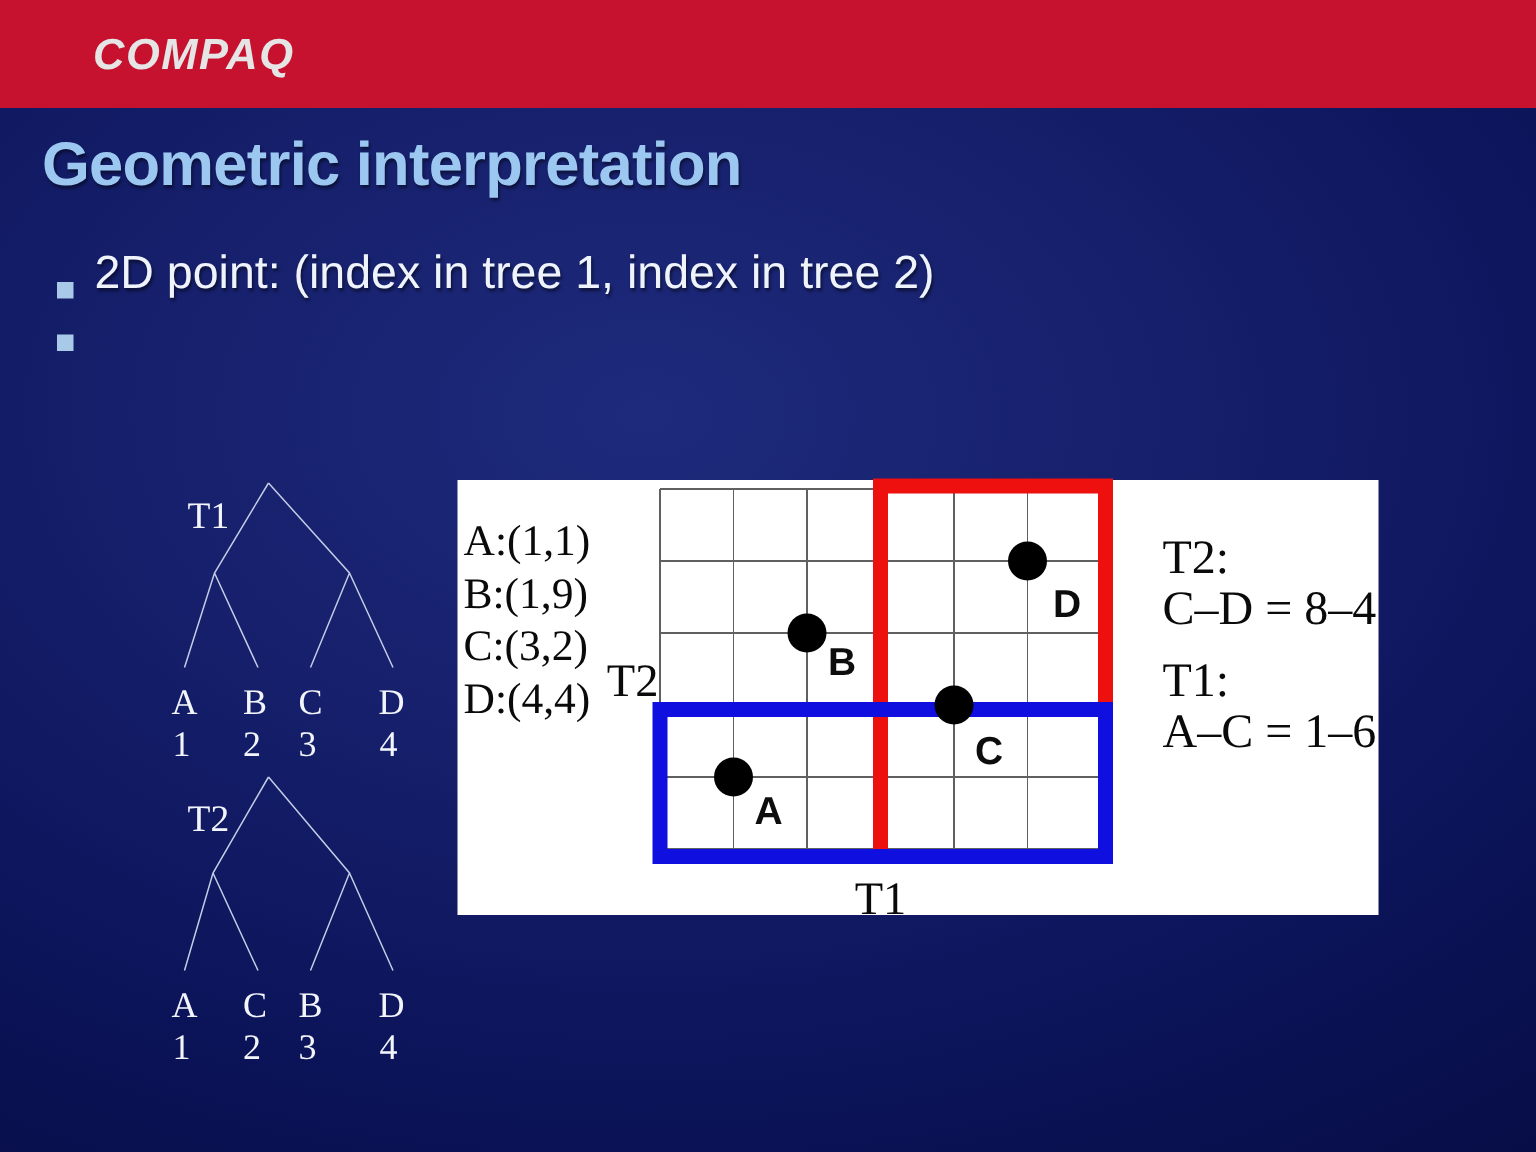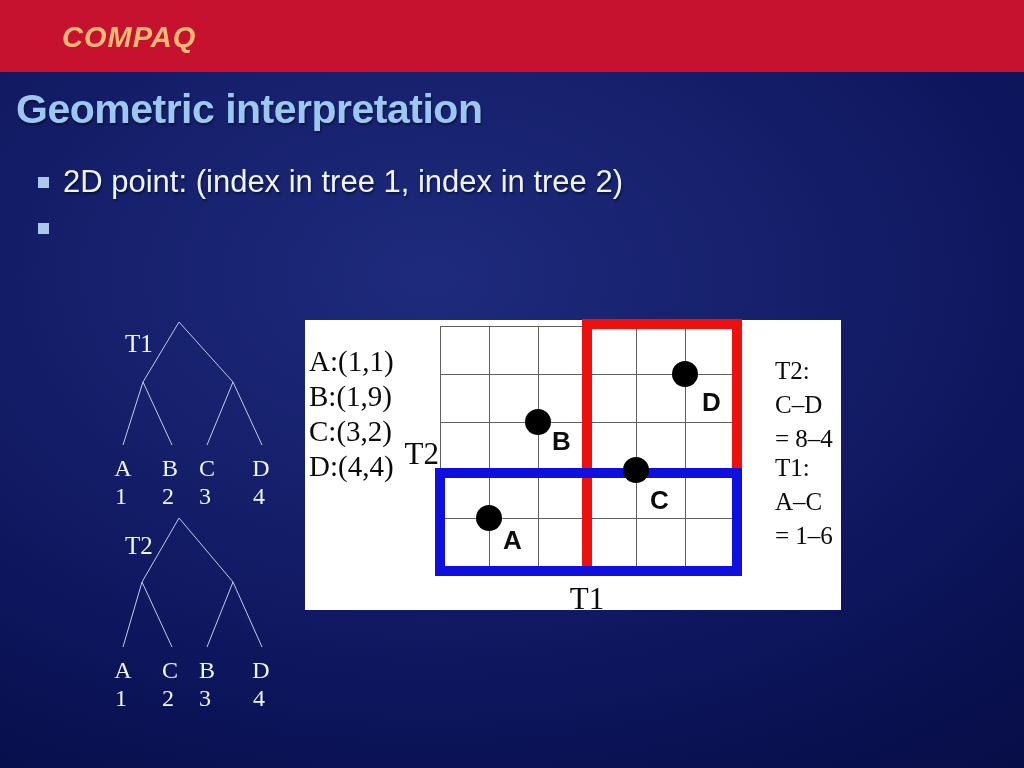--- a/index.html
+++ b/index.html
@@ -3,44 +3,44 @@
 <meta charset="utf-8">
 <style>
   html,body{margin:0;padding:0;background:#000;}
   .slide{
     position:relative;width:1024px;height:768px;overflow:hidden;
     background:radial-gradient(130% 115% at 42% 36%, #1e2a7c 0%, #16206c 25%, #0c145a 50%, #050b40 78%, #03072e 100%);
     font-family:"Liberation Sans", sans-serif;
   }
   .topbar{position:absolute;left:0;top:0;width:1024px;height:72px;background:#c6112f;}
   .logo{
-    position:absolute;left:62px;top:21px;color:#fdba74;
+    position:absolute;left:62px;top:21px;color:#e5e5e5;
     font-family:"Liberation Sans", sans-serif;
     font-size:29px;font-weight:800;font-style:italic;letter-spacing:1px;
   }
   .title{
-    position:absolute;left:16px;top:86px;
+    position:absolute;left:28px;top:86px;
     color:#9cc7f1;font-size:41px;font-weight:bold;letter-spacing:-0.5px;
     text-shadow:1px 2px 2px rgba(0,0,0,0.45);
   }
   .bullets{position:absolute;left:38px;top:165px;}
-  .bullet-row{display:flex;align-items:flex-start;margin-bottom:12px;}
+  .bullet-row{display:flex;align-items:flex-end;margin-bottom:12px;}
   .bullet-marker{flex:0 0 auto;width:11px;height:11px;background:#a9c9e9;margin:12px 14px 0 0;}
   .bullet-text{color:#eff3fc;font-size:31px;line-height:34px;text-shadow:1px 2px 2px rgba(0,0,0,0.5);}
   .tree-svg{position:absolute;overflow:visible;}
   .tree-svg path{stroke:#c3cde6;stroke-width:1;fill:none;}
   .tree-svg text{fill:#f3f5fc;font-family:"Liberation Serif", serif;font-size:24px;text-anchor:middle;}
   .tree-svg text.tname{text-anchor:start;font-size:25px;}
-  .panel{position:absolute;left:305px;top:320px;width:536px;height:290px;background:#ffffff;}
+  .panel{position:absolute;left:305px;top:320px;width:614px;height:290px;background:#ffffff;}
   .pointlist{position:absolute;left:4px;top:24px;color:#0a0a0a;
     font-family:"Liberation Serif", serif;font-size:29px;line-height:35px;}
   .notes{position:absolute;left:470px;color:#0a0a0a;
-    font-family:"Liberation Serif", serif;font-size:25px;line-height:34px;}
+    font-family:"Liberation Serif", serif;font-size:32px;line-height:34px;}
   .notes-top{top:34px;}
-  .notes-bottom{top:131px;}
+  .notes-bottom{top:116px;}
   .axis-label{position:absolute;color:#0a0a0a;font-family:"Liberation Serif", serif;font-size:31px;}
   .y-axis{left:88px;top:116px;width:46px;text-align:right;}
   .x-axis{left:240px;top:261px;width:84px;text-align:center;}
   .grid-svg{position:absolute;left:0;top:0;overflow:visible;}
   .grid-svg .grid{stroke:#606060;stroke-width:1;fill:none;}
   .grid-svg .range{fill:none;stroke-width:10;}
   .grid-svg text.ptlabel{font-family:"Liberation Sans", sans-serif;font-weight:bold;font-size:26px;fill:#0d0d0d;}
 </style>
 </head>
 <body>

